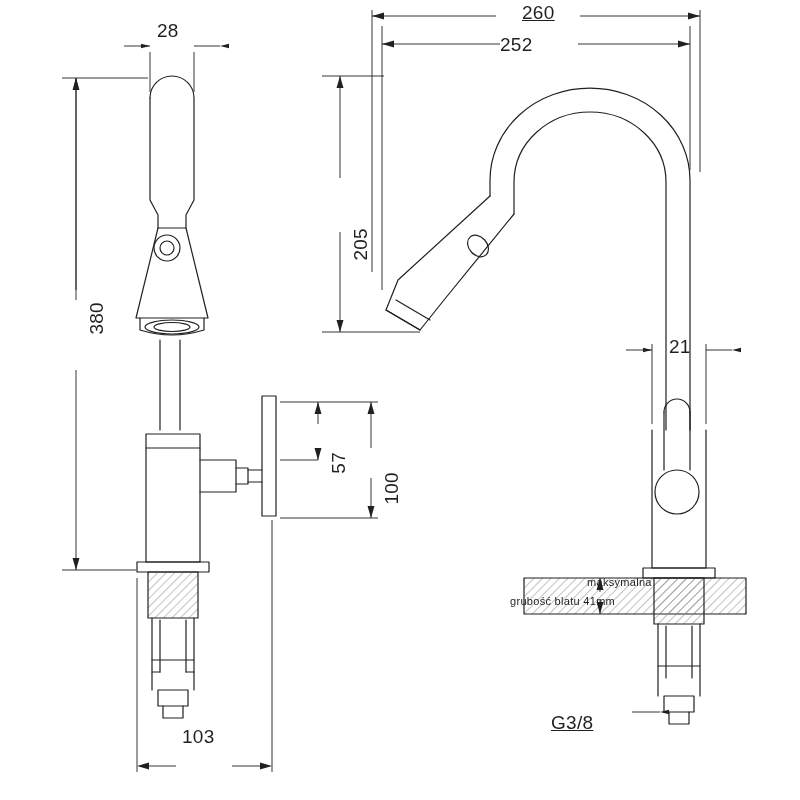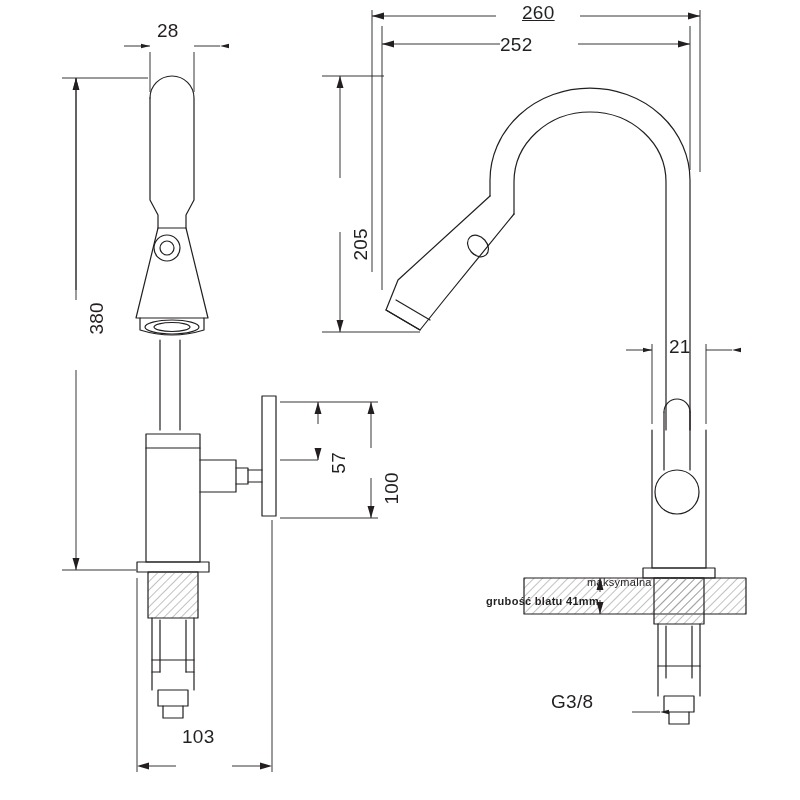--- a/index.html
+++ b/index.html
@@ -192,18 +192,18 @@
   <div class="dimtext rot90" style="left:381px;top:472px;transform:rotate(-90deg) translate(-100%,0);transform-origin:left top;">100</div>
 
   <div class="dimtext" style="left:522px;top:2px;text-decoration:underline;">260</div>
 
   <div class="dimtext" style="left:500px;top:34px;">252</div>
 
   <div class="dimtext rot90" style="left:350px;top:228px;transform:rotate(-90deg) translate(-100%,0);transform-origin:left top;">205</div>
 
   <div class="dimtext" style="left:669px;top:336px;">21</div>
 
-  <div class="dimtext" style="left:551px;top:691px;">G3/8</div>
+  <div class="dimtext" style="left:551px;top:712px;text-decoration:underline;">G3/8</div>
 
   <div class="dimtext small" style="left:543px;top:576px;margin-left:44px;">maksymalna</div>
-  <div class="dimtext small" style="left:486px;top:595px;font-weight:bold;">grubość blatu 41mm</div>
+  <div class="dimtext small" style="left:510px;top:595px;">grubość blatu 41mm</div>
 
 </div>
 
 </body></html>

